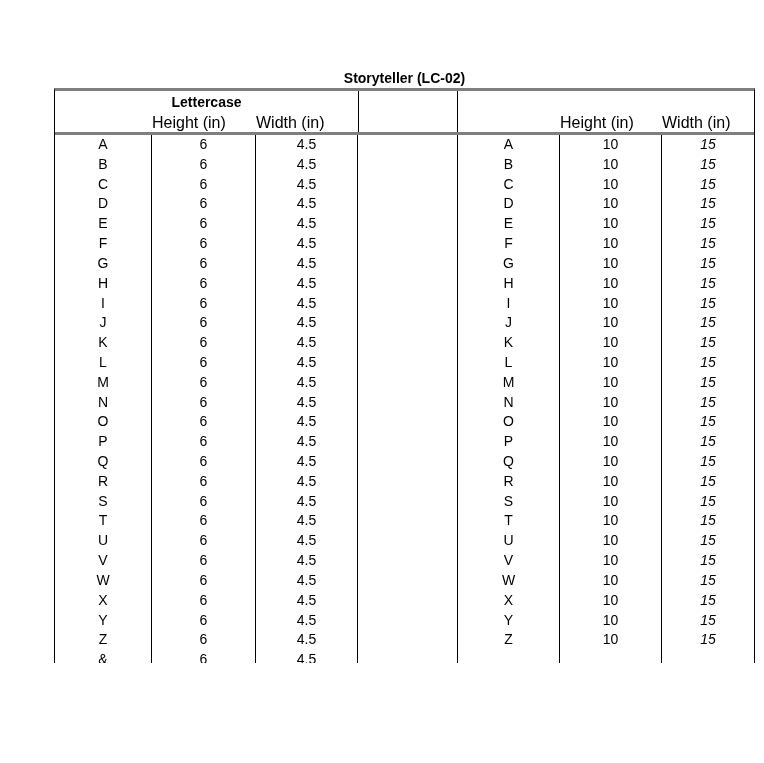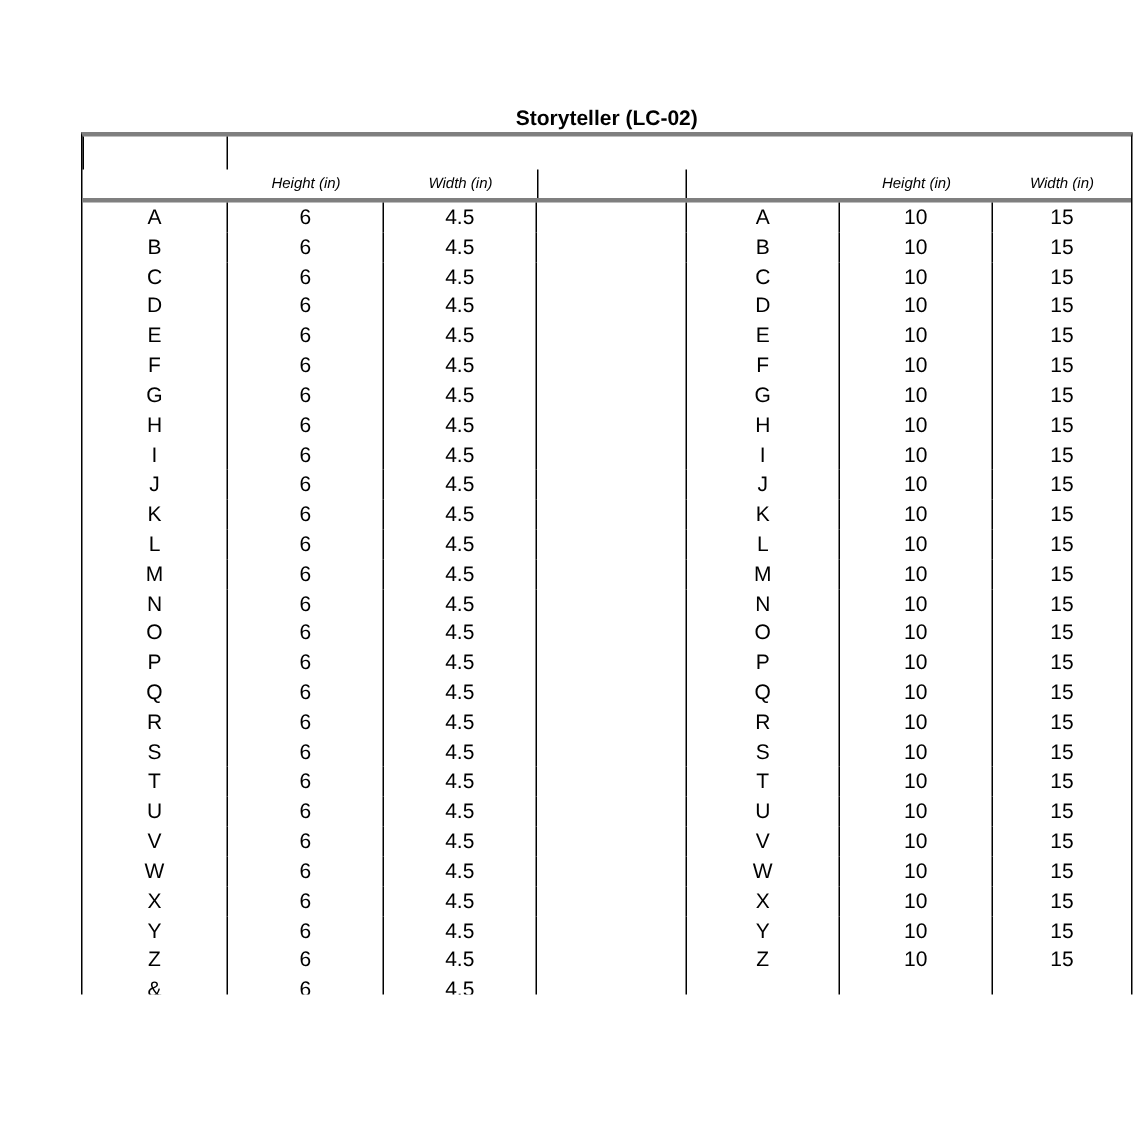--- a/index.html
+++ b/index.html
@@ -49,51 +49,50 @@
     line-height: 22px;
     text-align: center;
   }
   .h-span { grid-column: span 3; }
 
   .hrow2 {
     height: 22px;
     border-bottom: 3px solid var(--thick);
   }
   .hrow2 .hcell {
-    font-size: 10px;
+    font-size: 16px;
     line-height: 19px;
-    text-align: center;
-    font-style: italic;
   }
 
   .h-gap {
     border-left: 1px solid var(--line);
     border-right: 1px solid var(--line);
   }
 
   .trow { height: 19.82px; }
   .trow .cell {
     font-size: 14px;
     line-height: 19.82px;
     text-align: center;
     border-right: 1px solid var(--line);
     overflow: hidden;
   }
-  .trow .cell:last-child { border-right: none; }
+  .trow .cell:last-child { border-right: none; font-style: italic; }
 </style>
 </head>
 <body>
 
 <div class="page">
 
   <div class="doc-title">Storyteller (LC-02)</div>
 
   <div class="size-table">
 
     <div class="grid7 hrow1">
+      <div class="hcell h-span">Lettercase</div>
       <div class="hcell h-gap"></div>
     </div>
 
     <div class="grid7 hrow2">
       <div class="hcell"></div>
       <div class="hcell">Height (in)</div>
       <div class="hcell">Width (in)</div>
       <div class="hcell h-gap"></div>
       <div class="hcell"></div>
       <div class="hcell">Height (in)</div>

